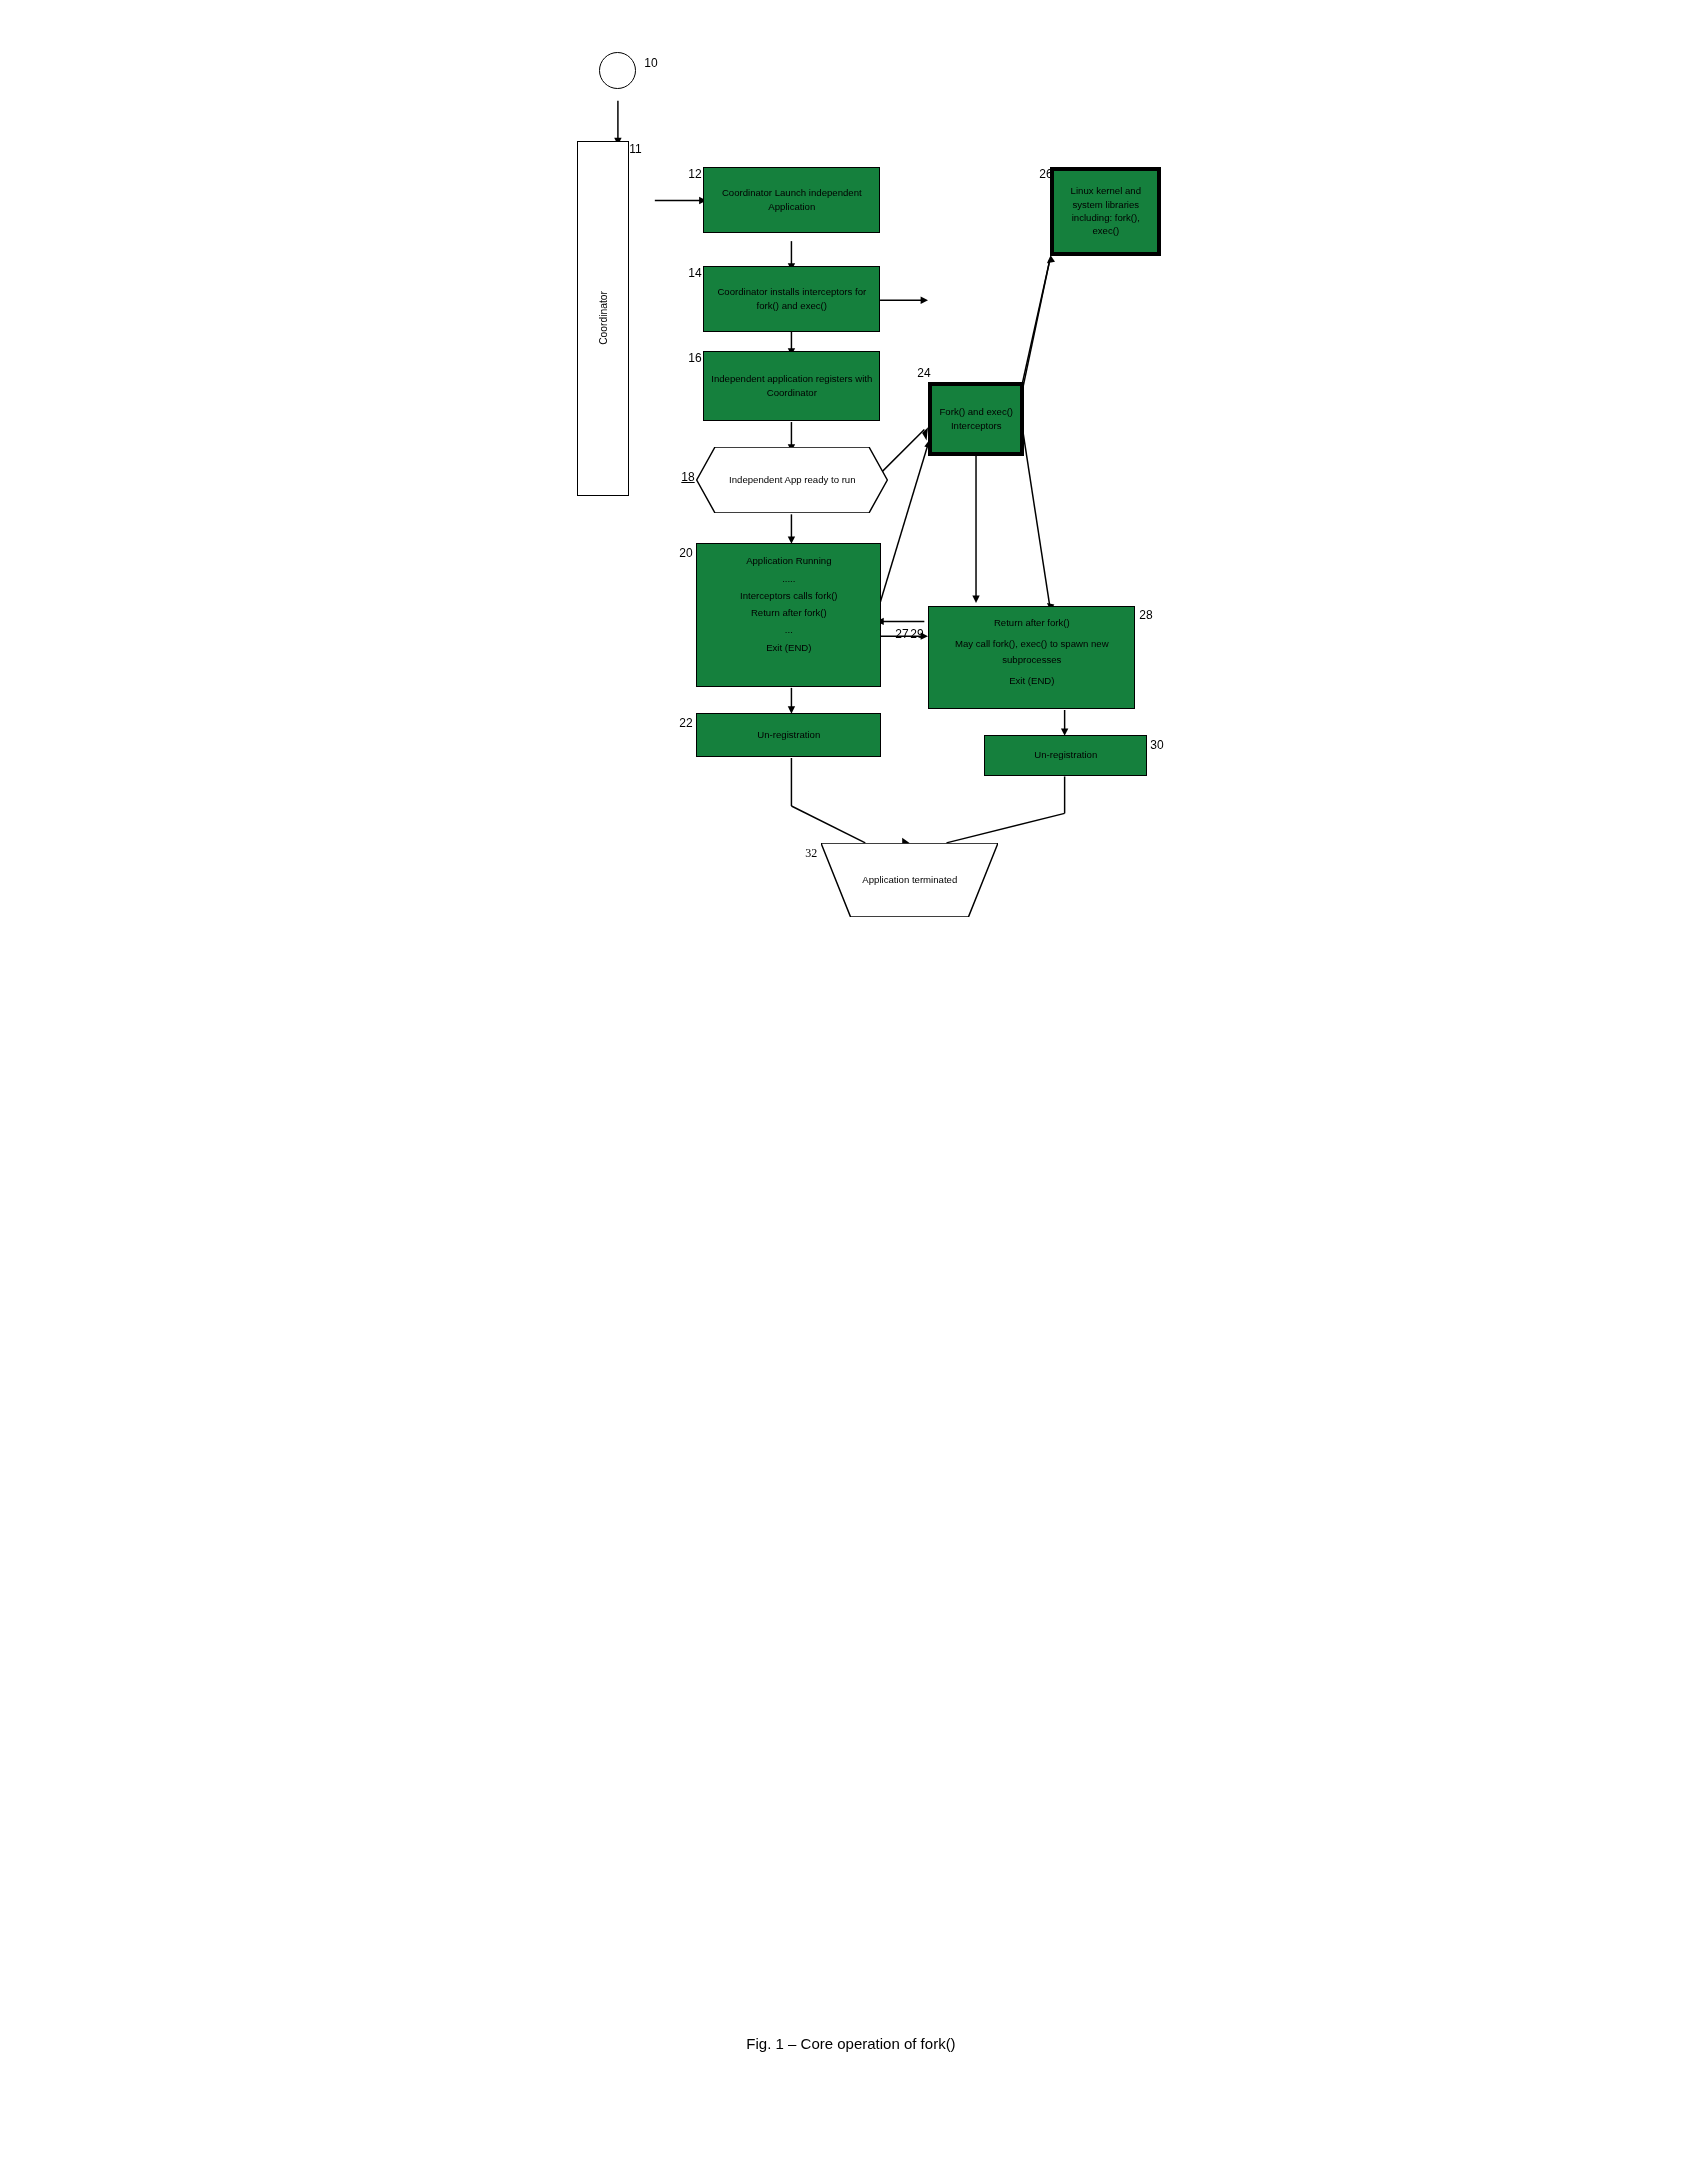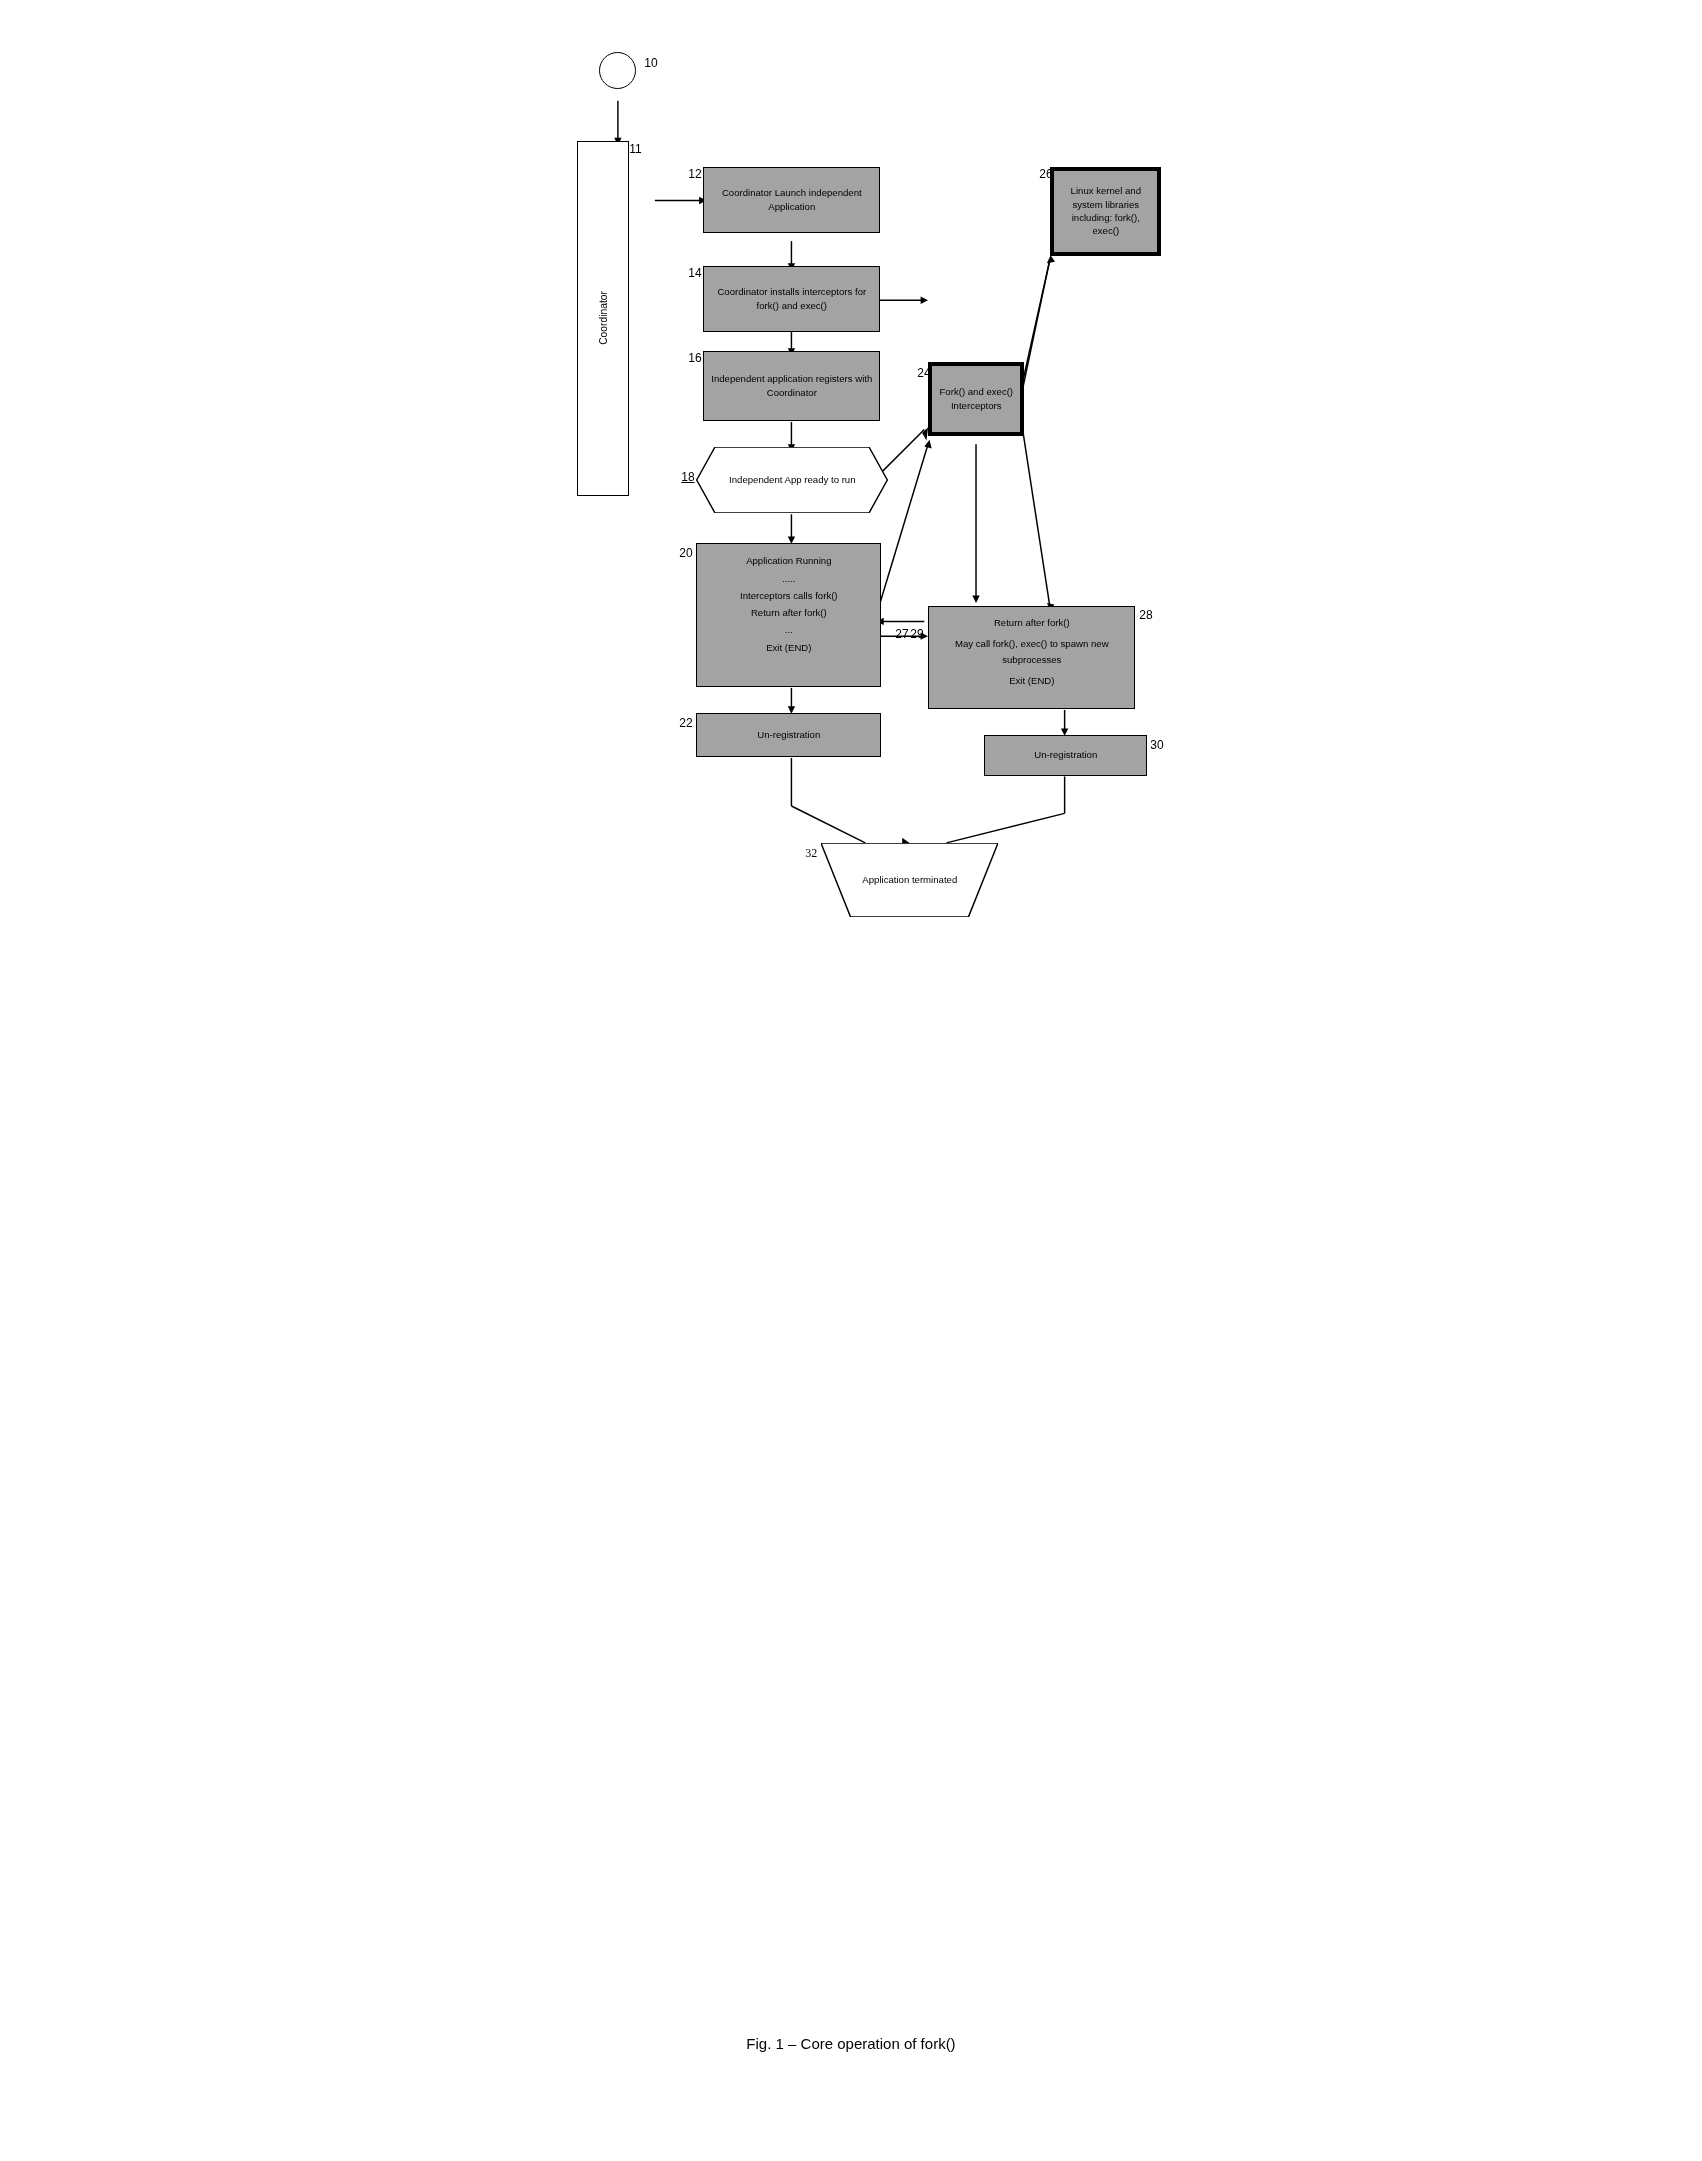--- a/index.html
+++ b/index.html
@@ -19,21 +19,21 @@
     }
     .diagram {
       position: relative;
       width: 635px;
       height: 1995px;
     }
     
     .box {
       position: absolute;
       border: 1.5px solid #000;
-      background: #a3a3a3;
+      background: #15803d;
       display: flex;
       align-items: center;
       justify-content: center;
       text-align: center;
       padding: 5.9px;
       line-height: 1.4;
     }
     .box-rect { border-radius: 0; }
     .box-double {
       border: 1.5px solid #000;
@@ -200,21 +200,21 @@
       <div>...</div>
       <div>Exit (END)</div>
     </div>
     <span class="label-num" style="left:146px; top:516px;">20</span>
 
     <div class="box box-rect" style="left:163px; top:683px; width:185px; height:44px;">
       <span>Un-registration</span>
     </div>
     <span class="label-num" style="left:146px; top:686px;">22</span>
 
-    <div class="box box-double" style="left:395px; top:332px; width:96px; height:74px;">
+    <div class="box box-double" style="left:395px; top:352px; width:96px; height:74px;">
       <span>Fork() and exec() Interceptors</span>
     </div>
     <span class="label-num" style="left:384px; top:336px;">24</span>
 
     <div class="box box-double" style="left:517px; top:137px; width:111px; height:89px;">
       <span>Linux kernel and system libraries including: fork(), exec()</span>
     </div>
     <span class="label-num" style="left:506px; top:137px;">26</span>
 
     <span class="label-num" style="left:362px; top:597px;">27</span>

